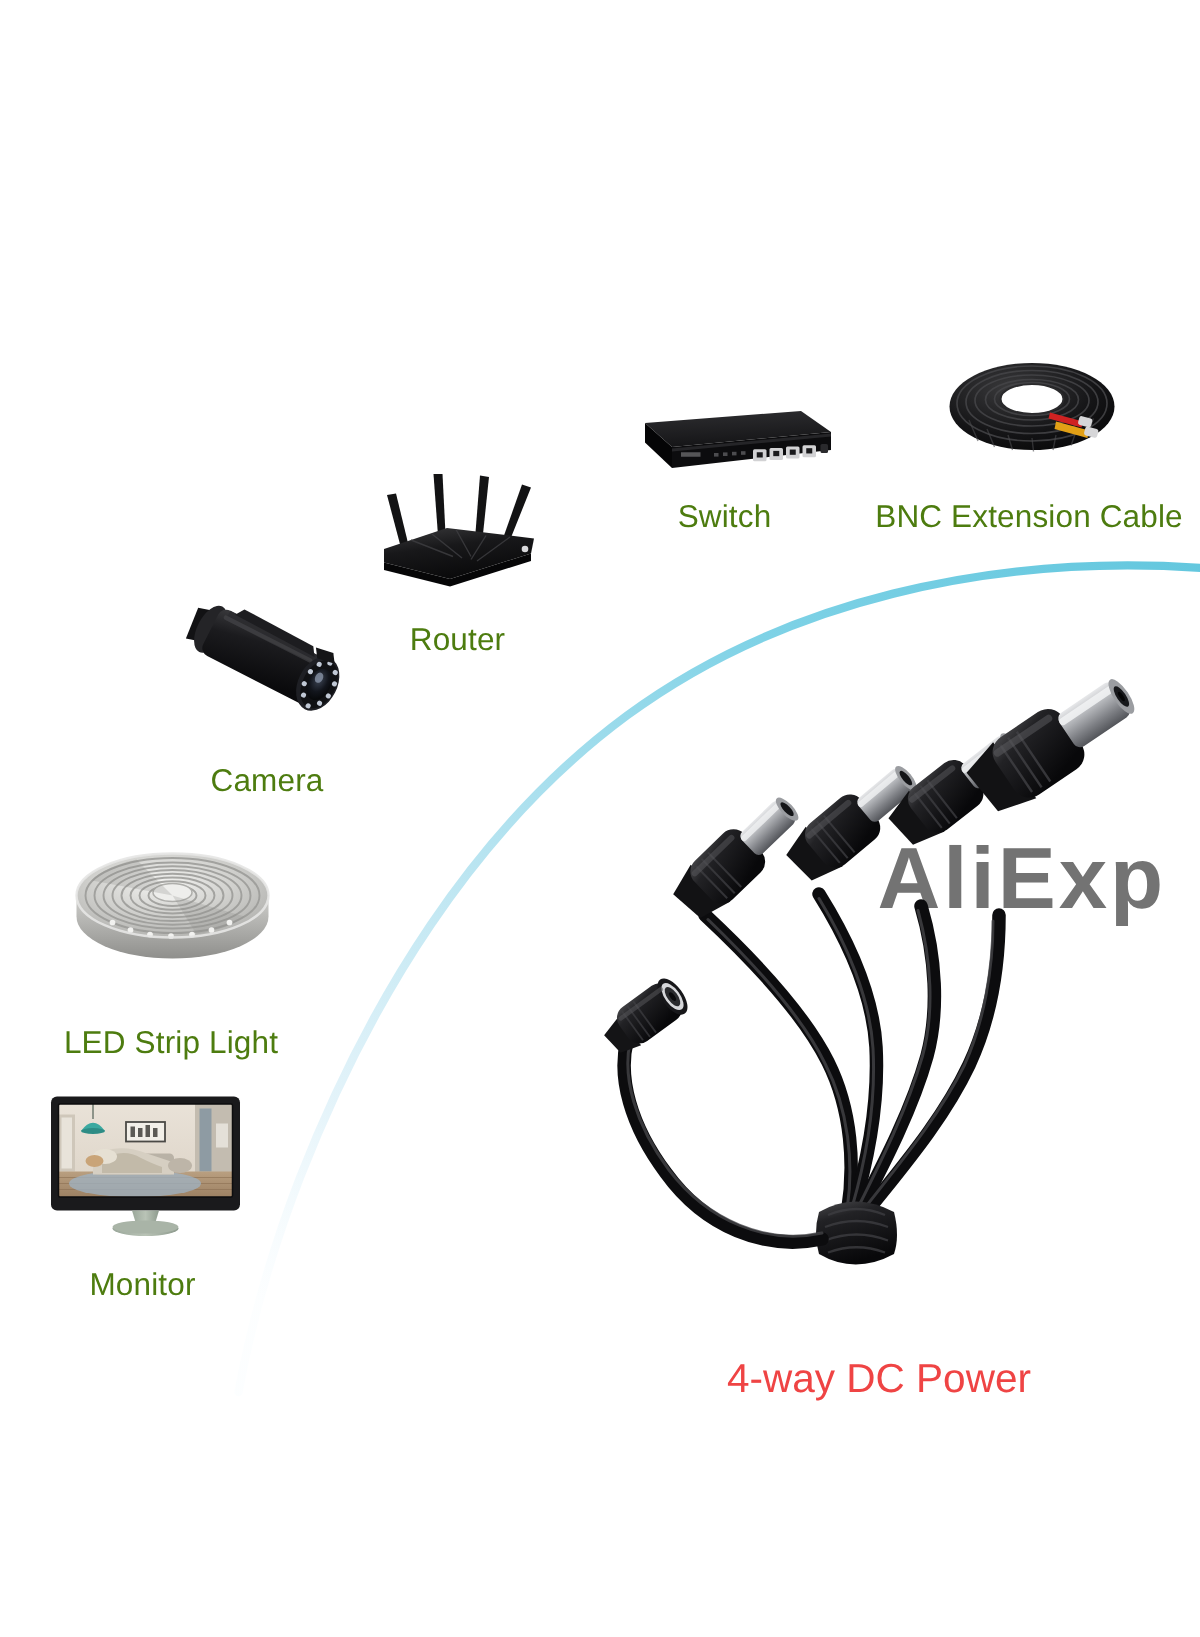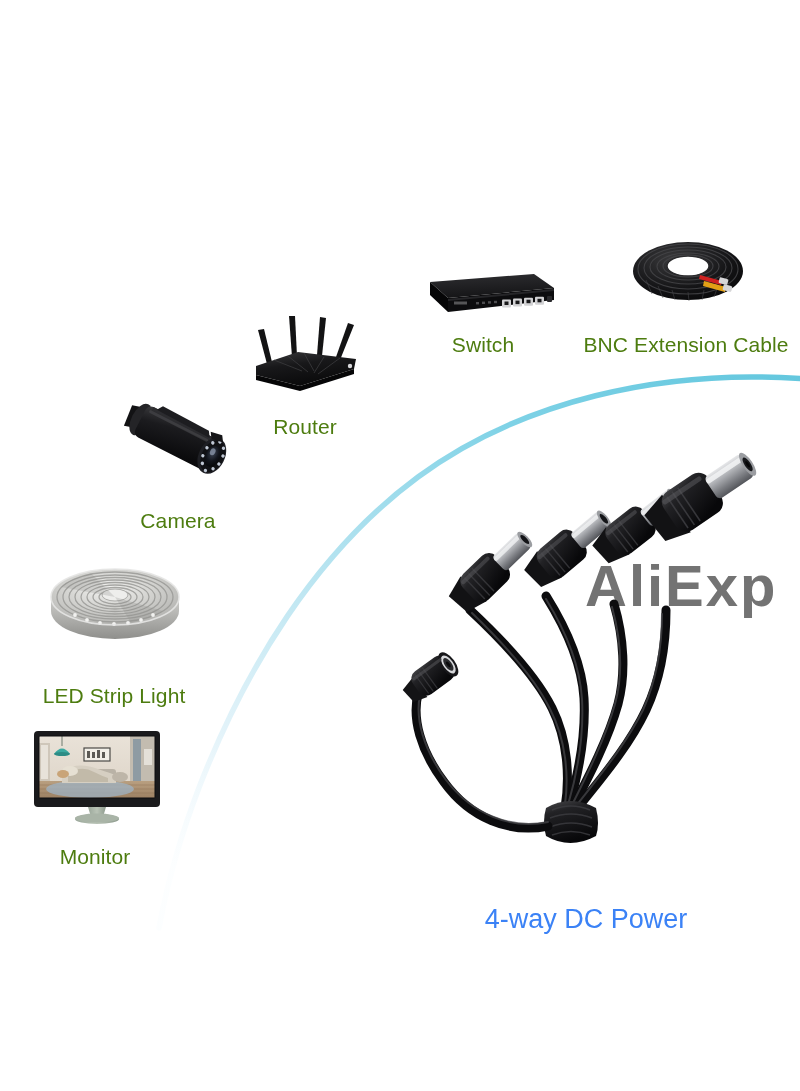--- a/index.html
+++ b/index.html
@@ -25,21 +25,21 @@
     font-size: 21px;
     font-weight: 400;
     letter-spacing: 0.1px;
     white-space: nowrap;
     line-height: 1;
   }
   .label.center { transform: translateX(-50%); }
   .title-label {
     position: absolute;
     font-family: "Liberation Sans", sans-serif;
-    color: #3b82f6;
+    color: #ef4444;
     font-size: 27px;
     font-weight: 400;
     white-space: nowrap;
     transform: translateX(-50%);
     line-height: 1;
   }
   .device { position: absolute; }
   svg { display: block; overflow: visible; }
   .divider-arc { position: absolute; left: 0; top: 0; pointer-events: none; }
   .watermark {

